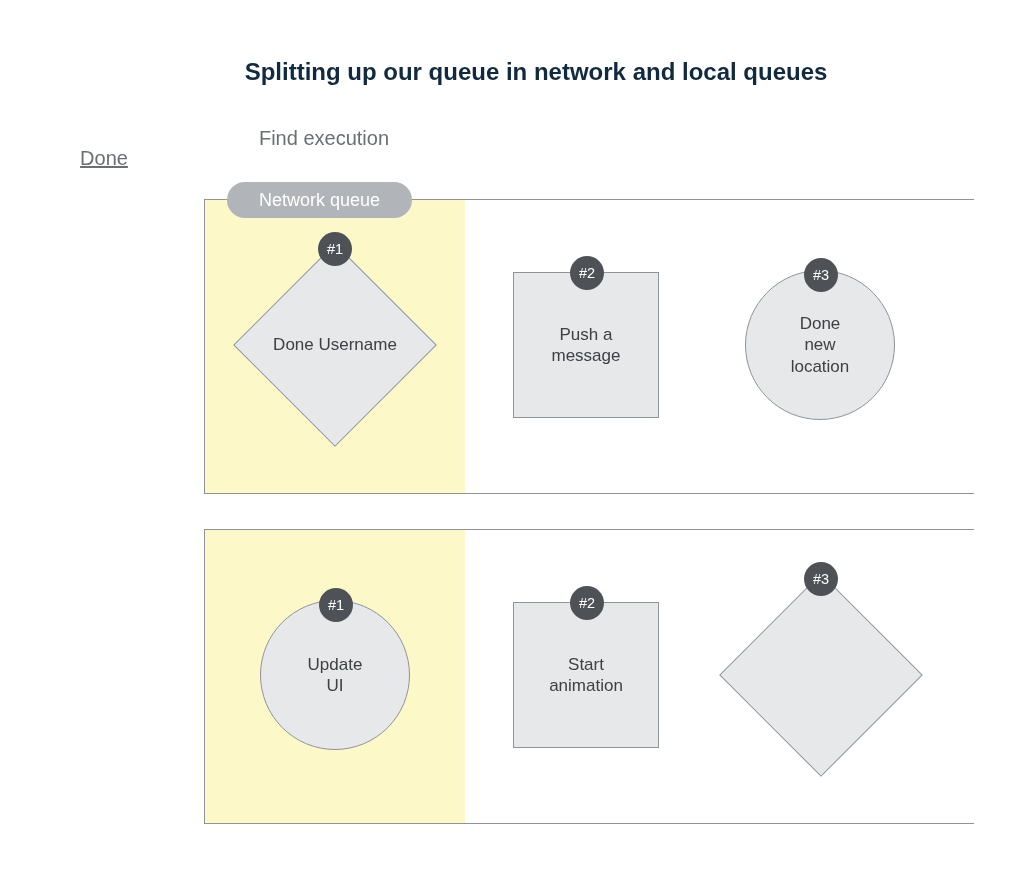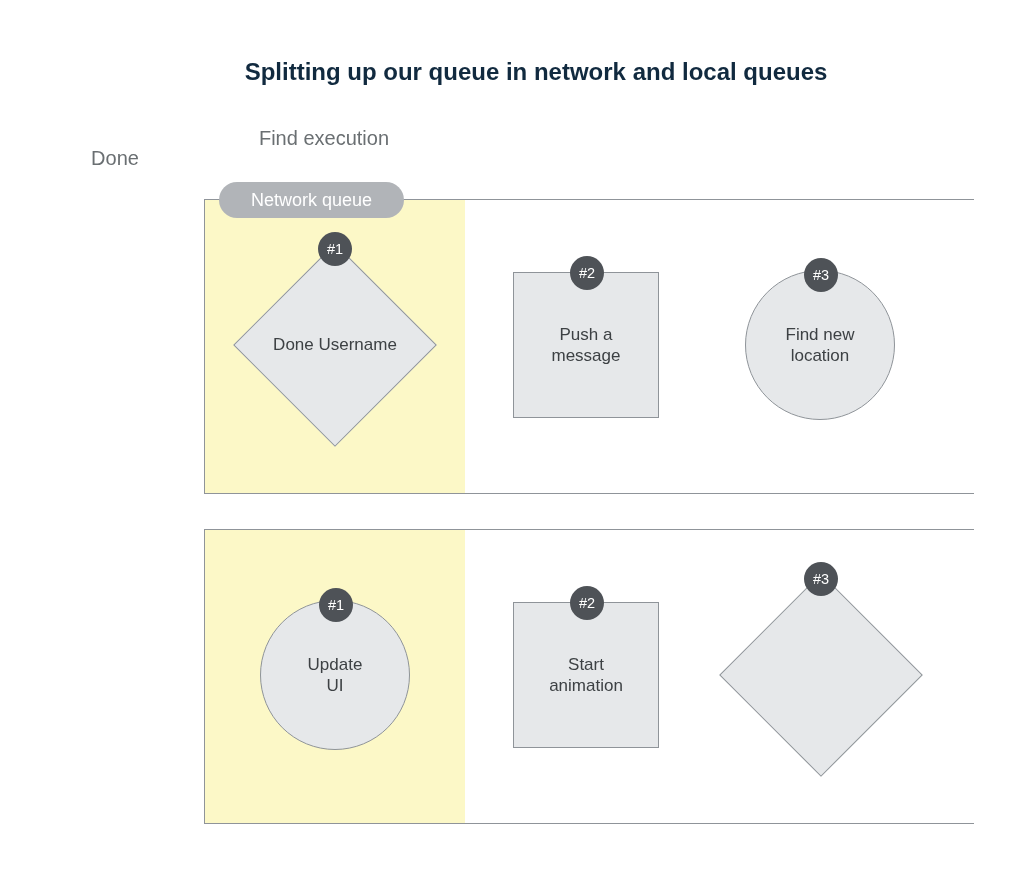--- a/index.html
+++ b/index.html
@@ -1,20 +1,20 @@
 <!DOCTYPE html>
 <html><head>
 <meta charset="utf-8">
 <style>
   * { box-sizing: border-box; margin: 0; padding: 12px; }
   html, body { width: 1024px; height: 874px; font-family: -apple-system, BlinkMacSystemFont, "Segoe UI", Helvetica, Arial, sans-serif; background: #fff; color: #263238; }
   .canvas { position: relative; width: 1024px; height: 874px; }
   .title { position: absolute; left: 0; right: 0; top: 22px; text-align: center; font-size: 24px; font-weight: 600; color: #112a3f; }
   .col-label { position: absolute; font-size: 20px; color: #6a6f72; text-align: center; line-height: 1.25; }
-  .col-label.done  { left: 31px;  top: 110px; width: 120px; }
+  .col-label.done  { left: 20px;  top: 110px; width: 120px; text-decoration: underline; }
   .col-label.under { left: 190px; top: 90px;  width: 220px; }
 
   .lane {
     position: absolute;
     left: 180px;
     width: 770px;
     border: 1.5px solid #8f9499;
     border-right: none;
     background: #fff;
   }
@@ -27,21 +27,21 @@
     top: 0;
     bottom: 0;
     width: 260px;
     background: #fcf8c7;
     z-index: 0;
   }
 
   .pill {
     position: absolute;
     top: -18px;
-    left: 14px;
+    left: 22px;
     height: 36px;
     padding: 0 32px;
     border-radius: 18px;
     background: #b1b4b8;
     color: #fff;
     font-size: 18px;
     line-height: 36px;
     font-weight: 500;
     z-index: 3;
   }
@@ -128,21 +128,21 @@
       <div class="label">Done Username</div>
     </div>
 
     <div class="item shape-square" style="left:308px; top:72px;">
       <div class="badge" style="left:56px; top:-17px;">#2</div>
       <span style="padding:0 14px;">Push a message</span>
     </div>
 
     <div class="item shape-circle" style="left:540px; top:70px;">
       <div class="badge" style="left:58px; top:-13px;">#3</div>
-      <span style="padding:0 24px;">Find new location</span>
+      <span style="padding:0 24px;">Done new location</span>
     </div>
   </div>
 
   <div class="lane bottom">
     <div class="highlight"></div>
 
     <div class="item shape-circle" style="left:55px; top:70px;">
       <div class="badge" style="left:58px; top:-13px;">#1</div>
       <span style="padding:0 28px;">Update UI</span>
     </div>

